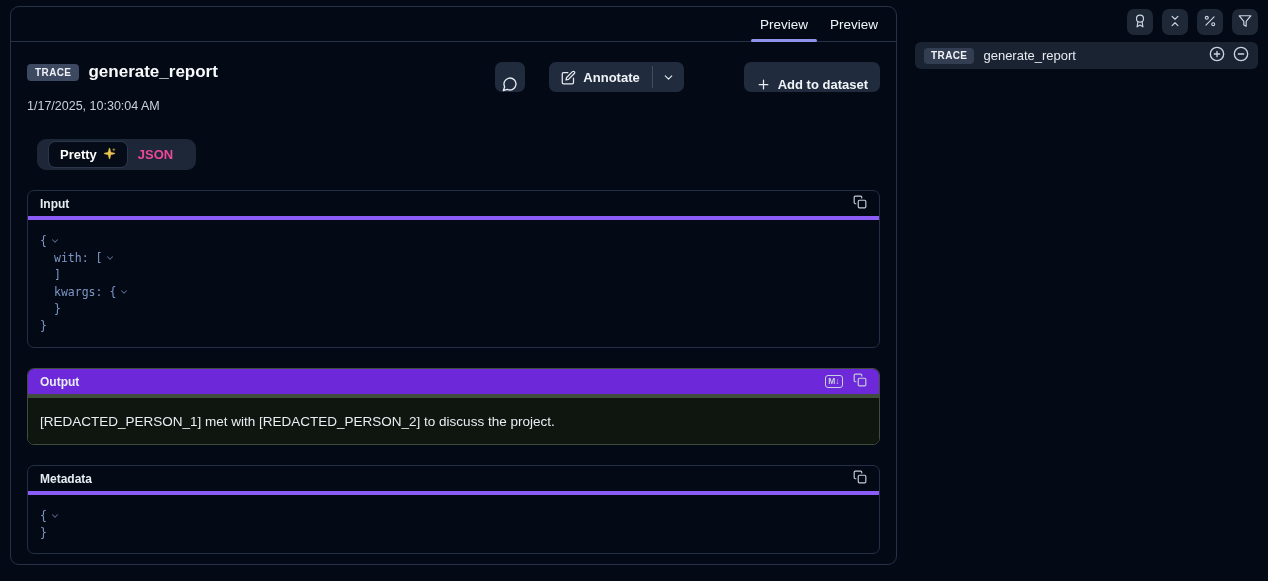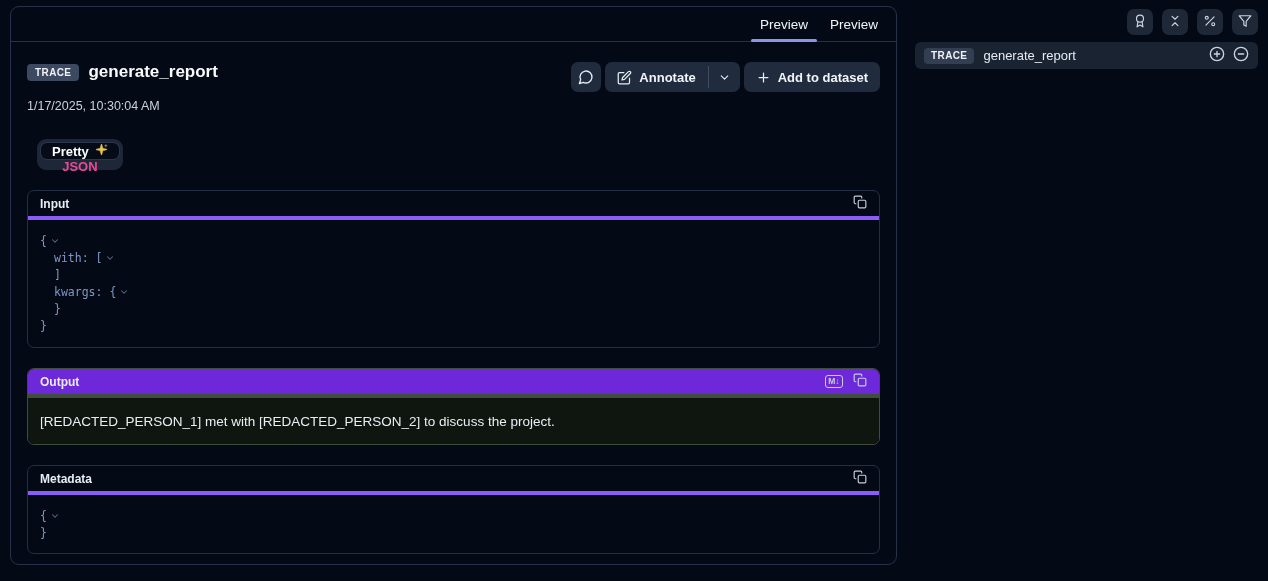--- a/index.html
+++ b/index.html
@@ -25,37 +25,37 @@
 
   .header-row{ margin:20px 16px 0; display:flex; justify-content:space-between; align-items:flex-start; }
   .title-line{ display:flex; align-items:center; gap:9px; }
   .type-badge{
     background:#3d4960; color:#eef1f6; font-size:10px; font-weight:700;
     letter-spacing:.4px; padding:3px 8px; border-radius:4px;
   }
   .trace-title{ color:#f8fafc; font-size:17px; font-weight:700; }
   .timestamp{ margin-top:17px; color:#c9d1dc; font-size:12.5px; }
 
-  .header-actions{ display:flex; align-items:center; gap:4px; }
+  .header-actions{ display:flex; align-items:center; gap:24px; }
   .btn{
     background:#202b3d; border:none; color:#f1f5f9; font-family:inherit;
     font-size:13px; font-weight:600; height:30px; border-radius:7px;
-    display:flex; align-items:center; cursor:pointer;
+    display:flex; align-items:flex-end; cursor:pointer;margin-left:36px;
   }
   .icon-only{ width:30px; justify-content:center; }
   .split{ display:flex; align-items:stretch; background:#202b3d; border-radius:7px; height:30px; }
   .split .seg{ background:transparent; display:flex; align-items:center; gap:7px; padding:0 12px; border:none; color:#f1f5f9; font-size:13px; font-weight:600; font-family:inherit; cursor:pointer; }
   .split .vdiv{ width:1px; background:#3e4c64; margin:4px 0; }
   .split .caret{ padding:0 9px; }
   .btn.wide{ padding:0 12px; gap:7px; }
   .btn svg, .split svg{ display:block; }
 
   .view-toggle{
     margin:26px 16px 0; display:inline-flex; align-items:center;
-    background:#1d2738; border-radius:9px; padding:4px; height:31px; margin-left:26px;flex-direction:column;
+    background:#1d2738; border-radius:9px; padding:12px; height:31px; margin-left:26px;
   }
   .toggle-item{
     display:flex; align-items:center; gap:6px; height:25px; padding:0 11px;
     border-radius:6px; font-size:13px; font-weight:600; color:#ec4899; cursor:pointer;
   }
   .toggle-item.active{ background:#060c17; color:#ffffff; box-shadow:0 0 0 1px #2b364a; }
 
   
   .io-panel{ margin:20px 16px 0; border:1px solid #242e46; border-radius:7px; overflow:hidden; }
   .io-head{

